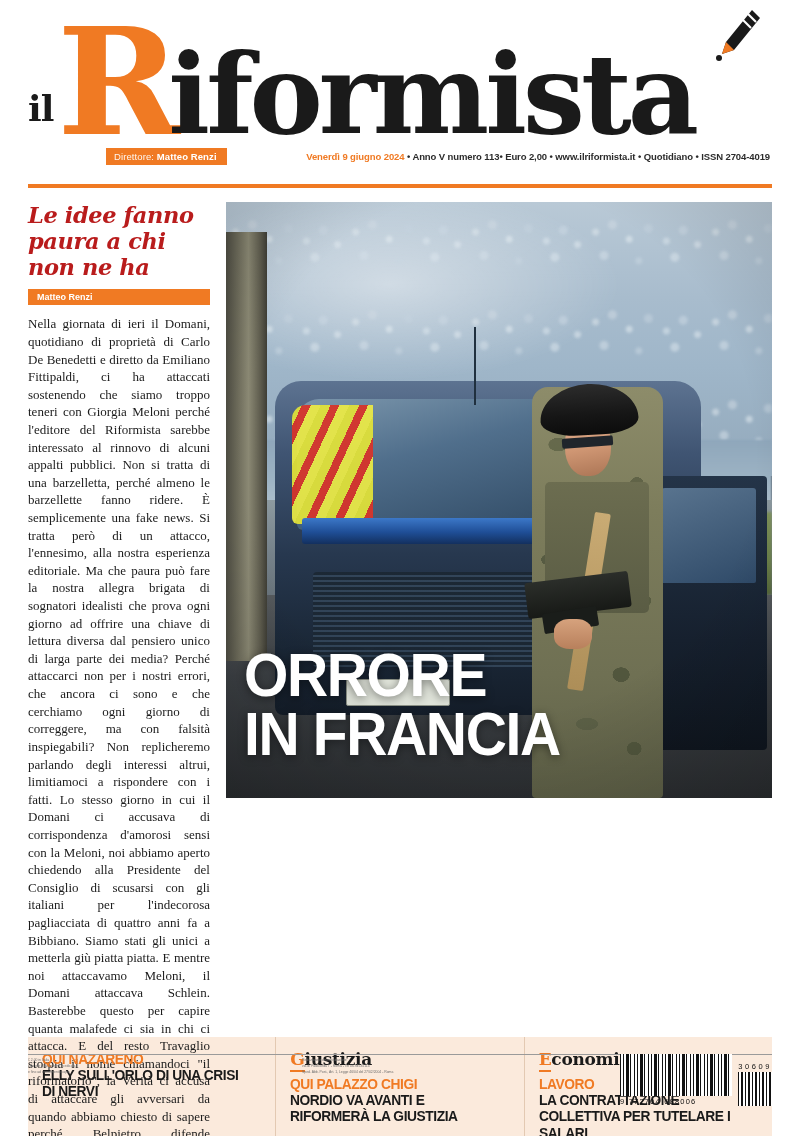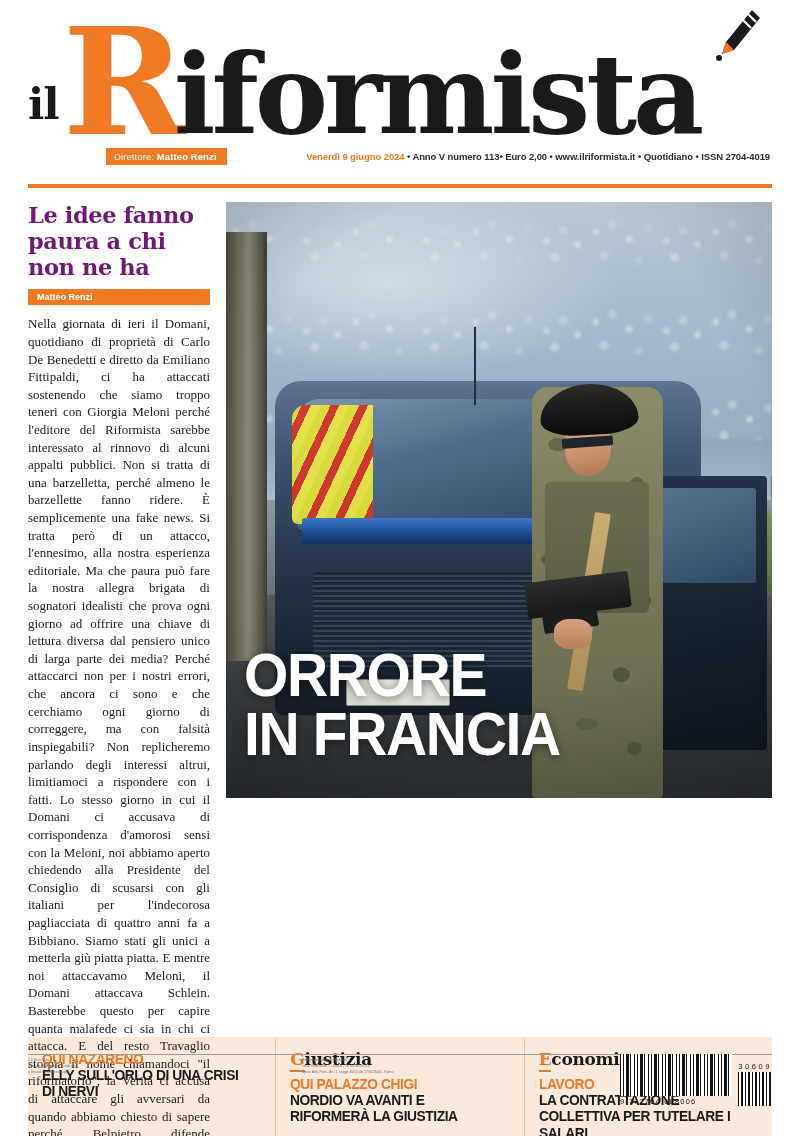--- a/index.html
+++ b/index.html
@@ -22,21 +22,21 @@
     display: flex;
     align-items: flex-end;
     justify-content: flex-start;
     height: 140px;
     padding-top: 14px;
     position: relative;
   }
   .logo-il {
     font-family: "DejaVu Serif", serif;
     font-weight: 700;
-    font-size: 43px;
+    font-size: 36px;
     line-height: 1;
     color: #1a1a1a;
     padding-bottom: 14px;
     letter-spacing: -1px;
   }
   .logo-R {
     font-family: "DejaVu Serif", serif;
     font-weight: 700;
     font-size: 148px;
     line-height: 0.78;
@@ -116,22 +116,23 @@
     flex-direction: column;
   }
 
   
   .edit-head {
     font-family: "DejaVu Serif", serif;
     font-weight: 700;
     font-size: 22.5px;
     line-height: 1.16;
     letter-spacing: -0.4px;
-    color: #701a75;
+    color: #b91c1c;
     margin-bottom: 9px;
+    font-style: italic;
   }
   .author-badge {
     display: inline-block;
     background: #F07A23;
     color: #ffffff;
     font-family: "Liberation Sans", sans-serif;
     font-weight: 700;
     font-size: 9px;
     padding: 3px 9px;
     margin-bottom: 10px;

